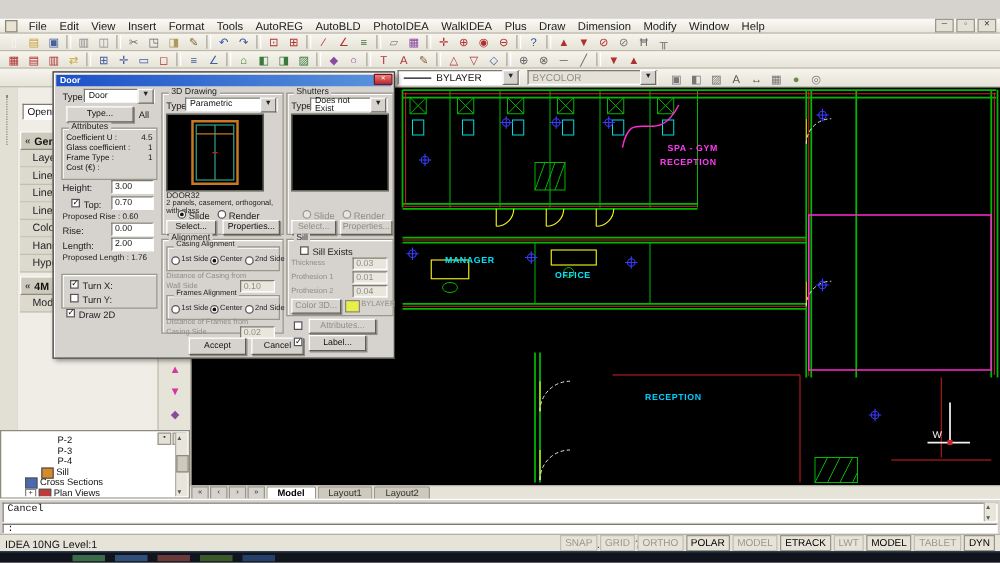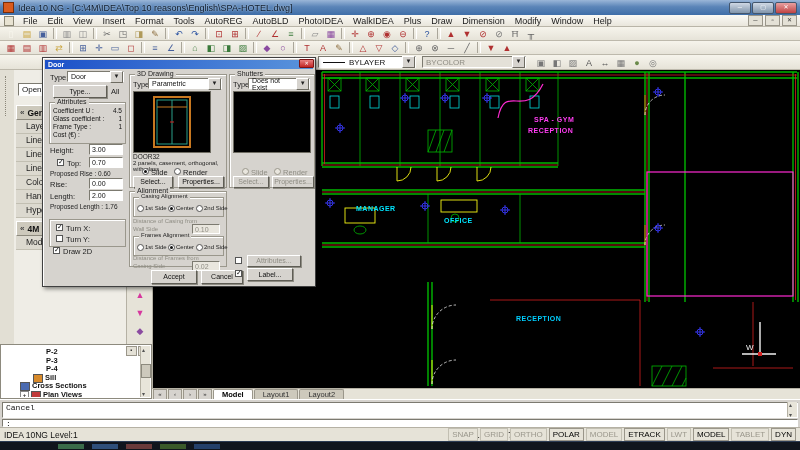--- a/index.html
+++ b/index.html
@@ -49,21 +49,21 @@
   .pp-head{height:13px;background:#cdc9bc;border:1px solid;border-color:#fff #8d8a7e #8d8a7e #fff;
     font-weight:bold;font-size:8.5px;line-height:12px;padding-left:3px;margin-top:3px;display:flex;align-items:center;gap:3px;}
   .pp-head .chev{color:#444;font-size:8px;}
   .pp-row{height:13px;background:#dcd9cf;border-bottom:1px solid #c2bfb2;border-right:1px solid #c2bfb2;
     font-size:8.5px;line-height:13px;padding-left:10px;color:#222;}
 
   #tree-panel{position:absolute;left:0;top:344px;width:152px;height:55px;background:#fff;border:1px solid #8d8a7e;box-sizing:border-box;}
   #tree-head{position:absolute;right:2px;top:1px;display:flex;gap:1px;}
   .thbtn{width:9px;height:8px;border:1px solid #9a968a;background:#e4e1d6;font-size:5.5px;line-height:7px;text-align:center;color:#333;}
   #tree-items{position:absolute;left:2px;top:3px;right:12px;bottom:1px;overflow:hidden;}
-  .tree-row{height:8.6px;font-size:7.5px;line-height:8.6px;display:flex;align-items:center;color:#111;white-space:nowrap;font-weight:bold;}
+  .tree-row{height:8.6px;font-size:7.5px;line-height:8.6px;display:flex;align-items:center;color:#111;white-space:nowrap;}
   .tree-icon{width:8px;height:7px;margin-right:2px;flex:0 0 auto;border:1px solid #555;}
   .tree-exp{width:7px;height:7px;border:1px solid #888;font-size:6px;line-height:6px;text-align:center;margin-right:2px;background:#fff;color:#333;}
   #tree-scroll{position:absolute;right:1px;top:1px;width:9px;bottom:1px;background:#e8e5da;border-left:1px solid #b5b1a4;}
   #tree-scroll::before{content:"▴";position:absolute;top:0;left:1px;font-size:6px;color:#555;}
   #tree-scroll::after{content:"▾";position:absolute;bottom:0;left:1px;font-size:6px;color:#555;}
   #tree-thumb{position:absolute;left:0;top:18px;width:8px;height:12px;background:#cdc9bc;border:1px solid #8d8a7e;}
 
   #vert-toolbar{position:absolute;left:127px;top:70px;width:26px;height:318px;background:#e6e3d8;border-right:1px solid #b5b1a4;box-sizing:border-box;}
   #vt-icons{position:absolute;left:3px;top:218px;display:flex;flex-direction:column;gap:4px;}
   #vt-icons .tbicon{width:18px;}
@@ -128,29 +128,20 @@
   .preview{position:absolute;background:#000;border:1px solid #6e6c62;}
   .dcombo{position:absolute;height:11px;}
   .dcombo .combo{height:11px;font-size:7px;}
   .swatch3d{position:absolute;width:10px;height:8px;background:#e8f048;border:1px solid #888;}
 </style>
 </head>
 <body>
 
 <div id="app">
 
-  <div id="titlebar">
-    <div id="app-icon"></div>
-    <span id="title-text">Idea 10 NG  - [C:\4M\IDEA\Top 10 reasons\English\SPA-HOTEL.dwg]</span>
-    <div id="win-controls">
-      <div class="wbtn">─</div>
-      <div class="wbtn">▢</div>
-      <div class="wbtn close">✕</div>
-    </div>
-  </div>
 
   <div id="menubar">
     <div id="menu-doc-icon"></div>
     <span id="menu-items" style="display:flex;text-align:right;">
         <span class="menu-item">File</span>
         <span class="menu-item">Edit</span>
         <span class="menu-item">View</span>
         <span class="menu-item">Insert</span>
         <span class="menu-item">Format</span>
         <span class="menu-item">Tools</span>
@@ -639,20 +630,34 @@
         </div>
         <div class="preview" style="left:3px;top:16px;width:76px;height:60px;"></div>
         <span class="rd dis" style="left:12px;top:93px;"></span>
         <span class="lbl dis" style="left:21px;top:93px;">Slide</span>
         <span class="rd dis" style="left:44px;top:93px;"></span>
         <span class="lbl dis" style="left:53px;top:93px;">Render</span>
         <div class="btn dis" style="left:3px;top:101px;width:34px;height:10px;line-height:10px;">Select...</div>
         <div class="btn dis" style="left:42px;top:101px;width:40px;height:10px;line-height:10px;">Properties...</div>
       </div>
 
+      <div class="grp" style="left:184px;top:120px;width:84px;height:60px;">
+        <span class="legend">Sill</span>
+        <span class="cb" style="left:10px;top:5px;"></span>
+        <span class="lbl" style="left:20px;top:5px;">Sill Exists</span>
+        <span class="lbl dis" style="left:3px;top:16px;font-size:6px;">Thickness</span>
+        <div class="field dis" style="left:52px;top:14px;width:28px;height:10px;">0.03</div>
+        <span class="lbl dis" style="left:3px;top:27px;font-size:6px;">Prothesion 1</span>
+        <div class="field dis" style="left:52px;top:25px;width:28px;height:10px;">0.01</div>
+        <span class="lbl dis" style="left:3px;top:38px;font-size:6px;">Prothesion 2</span>
+        <div class="field dis" style="left:52px;top:36px;width:28px;height:10px;">0.04</div>
+        <div class="btn dis" style="left:3px;top:47px;width:38px;height:10px;line-height:10px;">Color 3D...</div>
+        <span class="swatch3d" style="left:46px;top:48px;"></span>
+        <span class="lbl dis" style="left:59px;top:49px;font-size:6px;">BYLAYER</span>
+      </div>
 
       <span class="cb" style="left:190px;top:186px;"></span>
       <div class="btn dis" style="left:202px;top:184px;width:52px;height:10px;line-height:10px;">Attributes...</div>
       <span class="cb on" style="left:190px;top:199px;"></span>
       <div class="btn" style="left:202px;top:197px;width:44px;height:11px;line-height:11px;">Label...</div>
 
     </div>
   </div>
 
 </div>

